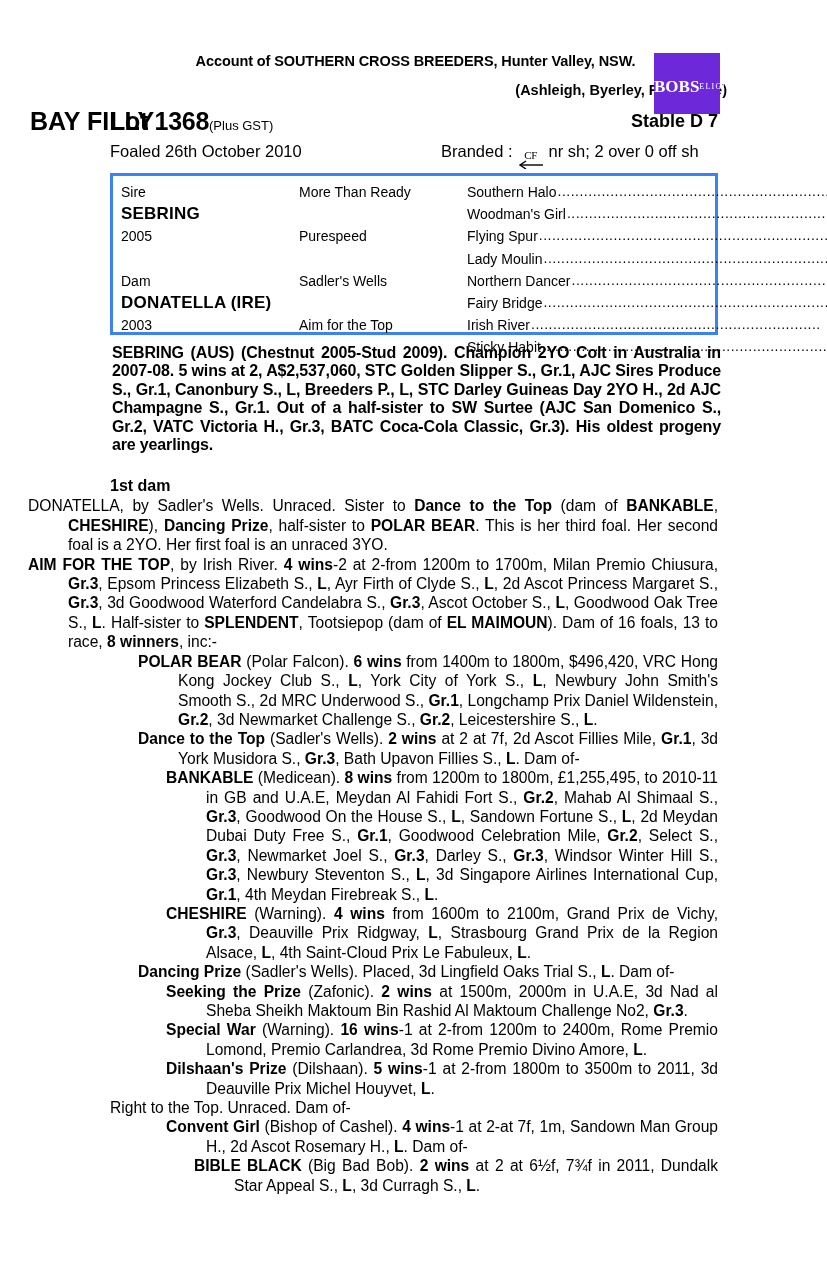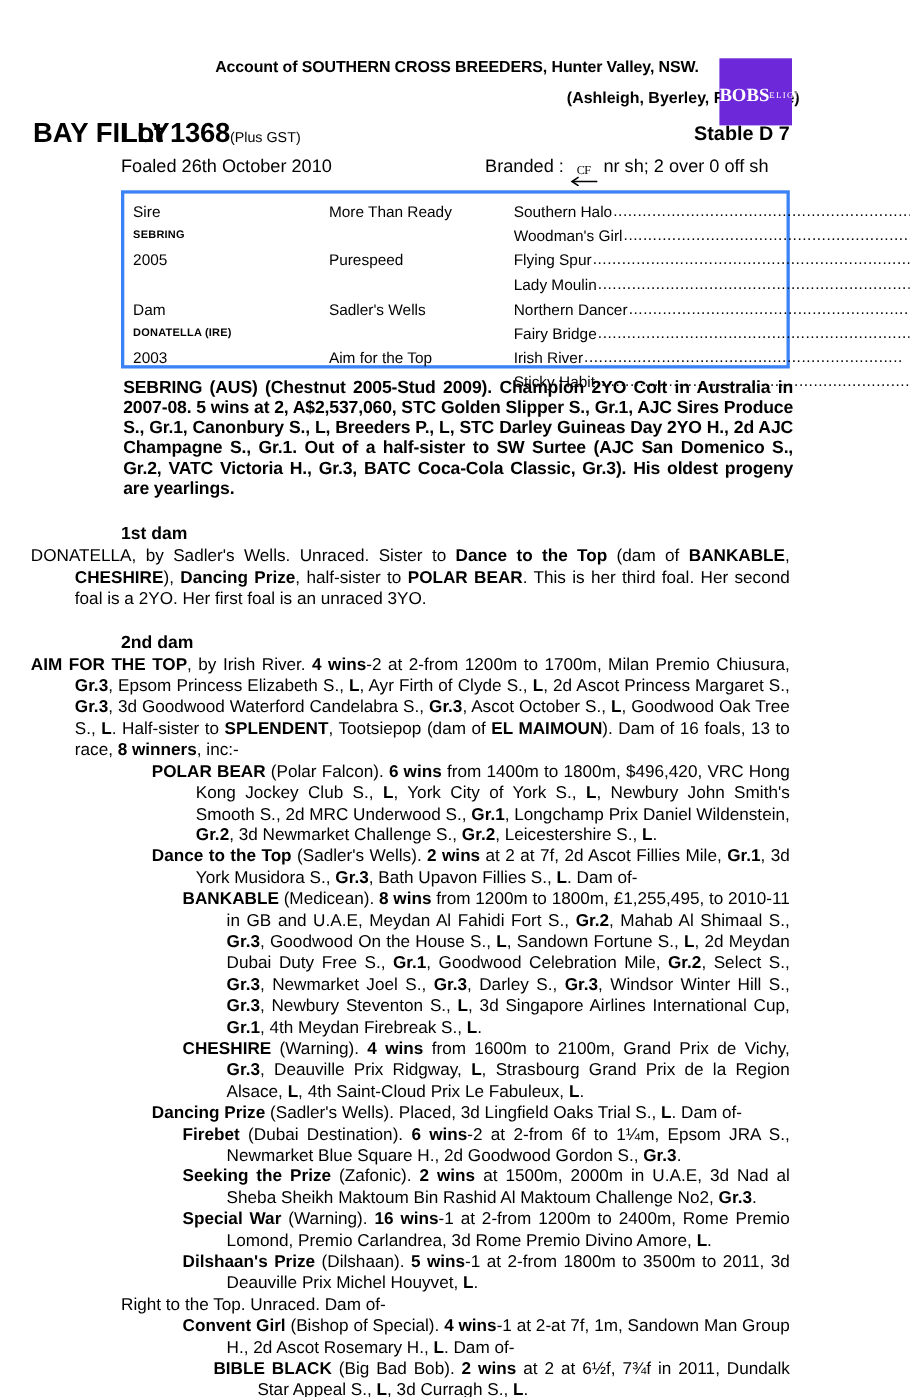--- a/index.html
+++ b/index.html
@@ -194,21 +194,21 @@
     display: grid;
     grid-template-columns: 178px 168px 1fr;
     column-gap: 0;
   }
   .ped-cell {
     font-size: 14px;
     line-height: 22.2px;
     white-space: nowrap;
     padding-left: 8px;
   }
-  .ped-cell.b { font-weight: bold; font-size: 10px; letter-spacing: 0.2px; }
+  .ped-cell.b { font-weight: bold; font-size: 17px; letter-spacing: 0.2px; }
   .ped-col3 .ped-cell {
     padding-left: 8px;
     padding-right: 8px;
     display: flex;
     align-items: baseline;
   }
   .dots {
     flex: 1 1 auto;
     overflow: hidden;
     white-space: nowrap;
@@ -364,30 +364,28 @@
       </div>
 
     </div>
   </div>
 
   <div class="sire-block">SEBRING (AUS) (Chestnut 2005-Stud 2009). Champion 2YO Colt in Australia in 2007-08. 5 wins at 2, A$2,537,060, STC Golden Slipper S., Gr.1, AJC Sires Produce S., Gr.1, Canonbury S., L, Breeders P., L, STC Darley Guineas Day 2YO H., 2d AJC Champagne S., Gr.1. Out of a half-sister to SW Surtee (AJC San Domenico S., Gr.2, VATC Victoria H., Gr.3, BATC Coca-Cola Classic, Gr.3). His oldest progeny are yearlings.</div>
 
   <div class="sec-heading">1st dam</div>
   <div class="para hang1" id="first-dam-body"><span>DONATELLA, by Sadler's Wells. Unraced. Sister to </span><b>Dance to the Top</b><span> (dam of </span><b>BANKABLE</b><span>, </span><b>CHESHIRE</b><span>), </span><b>Dancing Prize</b><span>, half-sister to </span><b>POLAR BEAR</b><span>. This is her third foal. Her second foal is a 2YO. Her first foal is an unraced 3YO.</span></div>
 
-  <div class="sec-heading tight">2nd dam</div>
   <div id="second-dam-entries">
       <div class="para hang1"><b>AIM FOR THE TOP</b><span>, by Irish River. </span><b>4 wins</b><span>-2 at 2-from 1200m to 1700m, Milan Premio Chiusura, </span><b>Gr.3</b><span>, Epsom Princess Elizabeth S., </span><b>L</b><span>, Ayr Firth of Clyde S., </span><b>L</b><span>, 2d Ascot Princess Margaret S., </span><b>Gr.3</b><span>, 3d Goodwood Waterford Candelabra S., </span><b>Gr.3</b><span>, Ascot October S., </span><b>L</b><span>, Goodwood Oak Tree S., </span><b>L</b><span>. Half-sister to </span><b>SPLENDENT</b><span>, Tootsiepop (dam of </span><b>EL MAIMOUN</b><span>). Dam of 16 foals, 13 to race, </span><b>8 winners</b><span>, inc:-</span></div>
       <div class="para lvl1"><b>POLAR BEAR</b><span> (Polar Falcon). </span><b>6 wins</b><span> from 1400m to 1800m, $496,420, VRC Hong Kong Jockey Club S., </span><b>L</b><span>, York City of York S., </span><b>L</b><span>, Newbury John Smith's Smooth S., 2d MRC Underwood S., </span><b>Gr.1</b><span>, Longchamp Prix Daniel Wildenstein, </span><b>Gr.2</b><span>, 3d Newmarket Challenge S., </span><b>Gr.2</b><span>, Leicestershire S., </span><b>L</b><span>.</span></div>
       <div class="para lvl1"><b>Dance to the Top</b><span> (Sadler's Wells). </span><b>2 wins</b><span> at 2 at 7f, 2d Ascot Fillies Mile, </span><b>Gr.1</b><span>, 3d York Musidora S., </span><b>Gr.3</b><span>, Bath Upavon Fillies S., </span><b>L</b><span>. Dam of-</span></div>
       <div class="para lvl2"><b>BANKABLE</b><span> (Medicean). </span><b>8 wins</b><span> from 1200m to 1800m, £1,255,495, to 2010-11 in GB and U.A.E, Meydan Al Fahidi Fort S., </span><b>Gr.2</b><span>, Mahab Al Shimaal S., </span><b>Gr.3</b><span>, Goodwood On the House S., </span><b>L</b><span>, Sandown Fortune S., </span><b>L</b><span>, 2d Meydan Dubai Duty Free S., </span><b>Gr.1</b><span>, Goodwood Celebration Mile, </span><b>Gr.2</b><span>, Select S., </span><b>Gr.3</b><span>, Newmarket Joel S., </span><b>Gr.3</b><span>, Darley S., </span><b>Gr.3</b><span>, Windsor Winter Hill S., </span><b>Gr.3</b><span>, Newbury Steventon S., </span><b>L</b><span>, 3d Singapore Airlines International Cup, </span><b>Gr.1</b><span>, 4th Meydan Firebreak S., </span><b>L</b><span>.</span></div>
       <div class="para lvl2"><b>CHESHIRE</b><span> (Warning). </span><b>4 wins</b><span> from 1600m to 2100m, Grand Prix de Vichy, </span><b>Gr.3</b><span>, Deauville Prix Ridgway, </span><b>L</b><span>, Strasbourg Grand Prix de la Region Alsace, </span><b>L</b><span>, 4th Saint-Cloud Prix Le Fabuleux, </span><b>L</b><span>.</span></div>
       <div class="para lvl1"><b>Dancing Prize</b><span> (Sadler's Wells). Placed, 3d Lingfield Oaks Trial S., </span><b>L</b><span>. Dam of-</span></div>
-      <div class="para lvl2"><b>Firebet</b><span> (Dubai Destination). </span><b>6 wins</b><span>-2 at 2-from 6f to 1¼m, Epsom JRA S., Newmarket Blue Square H., 2d Goodwood Gordon S., </span><b>Gr.3</b><span>.</span></div>
       <div class="para lvl2"><b>Seeking the Prize</b><span> (Zafonic). </span><b>2 wins</b><span> at 1500m, 2000m in U.A.E, 3d Nad al Sheba Sheikh Maktoum Bin Rashid Al Maktoum Challenge No2, </span><b>Gr.3</b><span>.</span></div>
       <div class="para lvl2"><b>Special War</b><span> (Warning). </span><b>16 wins</b><span>-1 at 2-from 1200m to 2400m, Rome Premio Lomond, Premio Carlandrea, 3d Rome Premio Divino Amore, </span><b>L</b><span>.</span></div>
       <div class="para lvl2"><b>Dilshaan's Prize</b><span> (Dilshaan). </span><b>5 wins</b><span>-1 at 2-from 1800m to 3500m to 2011, 3d Deauville Prix Michel Houyvet, </span><b>L</b><span>.</span></div>
       <div class="para lvl0b"><span>Right to the Top. Unraced. Dam of-</span></div>
-      <div class="para lvl2"><b>Convent Girl</b><span> (Bishop of Special). </span><b>4 wins</b><span>-1 at 2-at 7f, 1m, Sandown Man Group H., 2d Ascot Rosemary H., </span><b>L</b><span>. Dam of-</span></div>
+      <div class="para lvl2"><b>Convent Girl</b><span> (Bishop of Cashel). </span><b>4 wins</b><span>-1 at 2-at 7f, 1m, Sandown Man Group H., 2d Ascot Rosemary H., </span><b>L</b><span>. Dam of-</span></div>
       <div class="para lvl3"><b>BIBLE BLACK</b><span> (Big Bad Bob). </span><b>2 wins</b><span> at 2 at 6½f, 7¾f in 2011, Dundalk Star Appeal S., </span><b>L</b><span>, 3d Curragh S., </span><b>L</b><span>.</span></div>
     </div>
 
 </div>
 
 </body></html>

